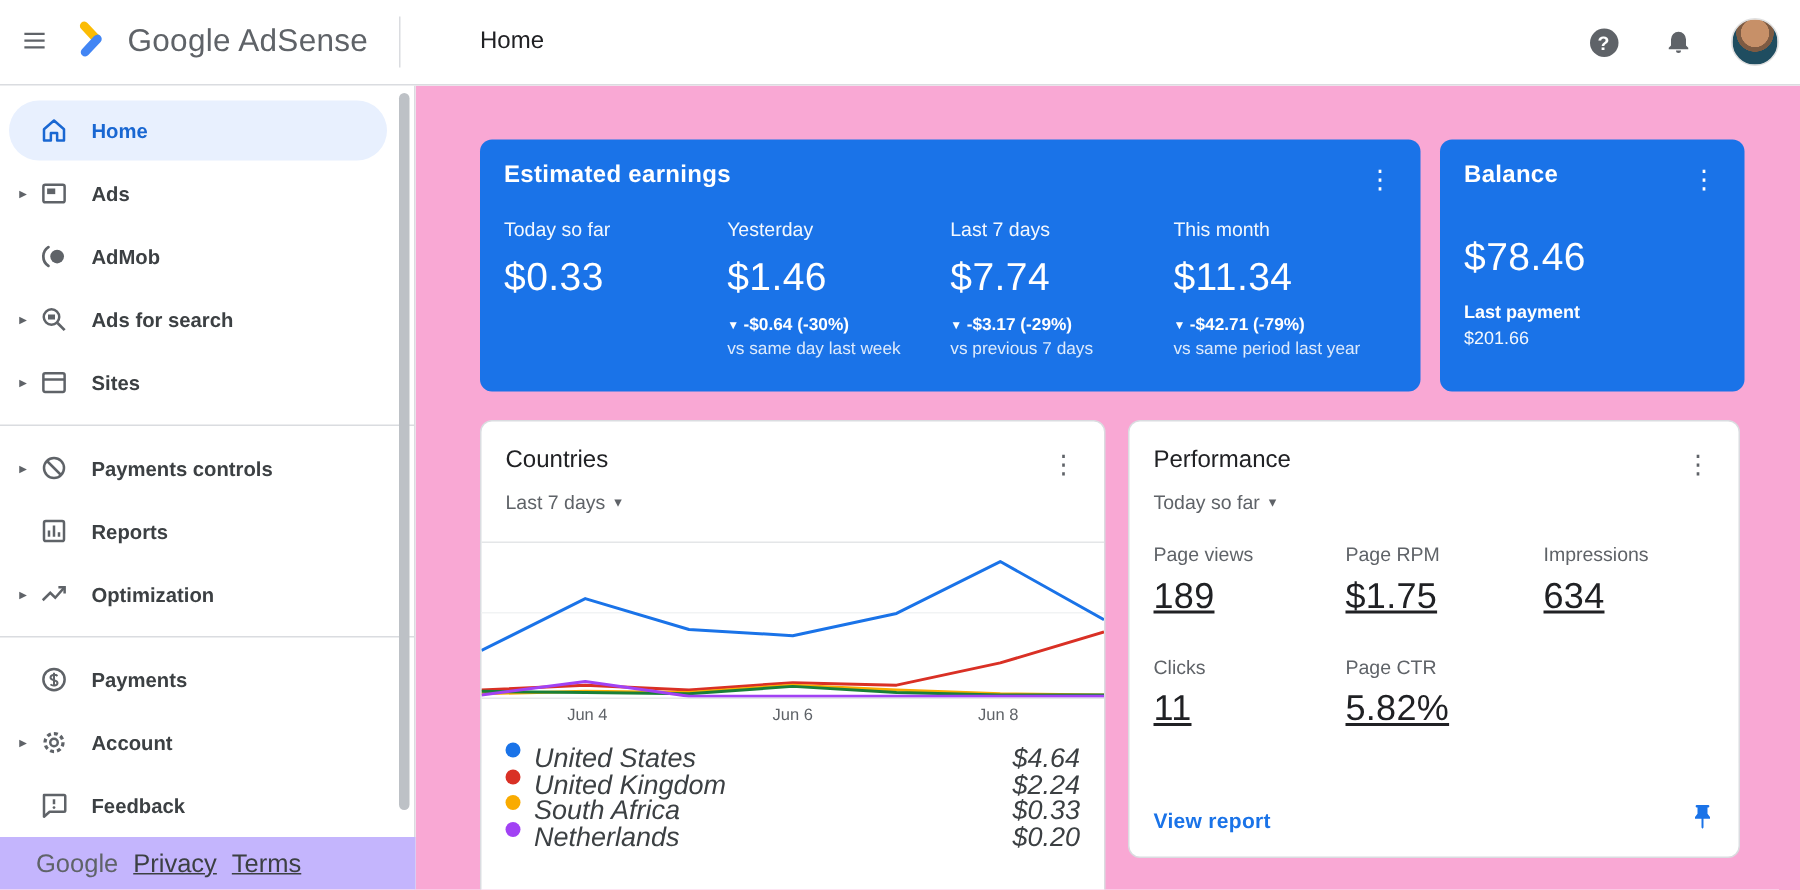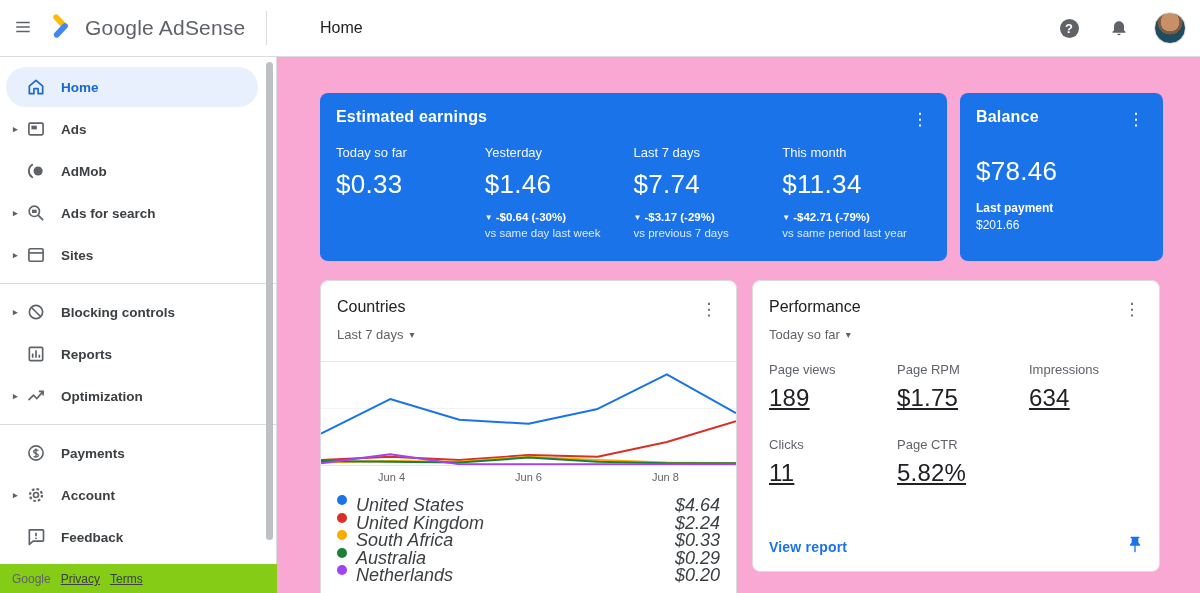--- a/index.html
+++ b/index.html
@@ -52,22 +52,22 @@
   .nav-item .nav-icon { width: 20px; height: 20px; margin-right: 15px; color: #5f6368; flex: 0 0 auto; }
   .nav-item .nav-icon svg { width: 20px; height: 20px; display: block; }
   .nav-item.active { background: #e8f0fe; color: #1967d2; }
   .nav-item.active .nav-icon { color: #1967d2; }
   .nav-divider { border-top: 1px solid #dadce0; margin: 8px 0; }
   .sidebar-scrollbar {
     position: absolute; top: 5px; right: 3px; width: 7px; height: 478px;
     background: #bdc1c6; border-radius: 4px; cursor: pointer;
   }
   .page-footer {
-    position: absolute; left: 0; bottom: 0; width: 277px; background: #84cc16;
-    padding: 8px 12px 7px; font-size: 12px; color: #5f6368; z-index: 6;
+    position: absolute; left: 0; bottom: 0; width: 277px; background: #c4b5fd;
+    padding: 8px 24px 7px; font-size: 17px; color: #5f6368; z-index: 6;
   }
   .page-footer a { color: #3c4043; text-decoration: underline; margin-left: 10px; cursor: pointer; }
   
   .main { position: absolute; left: 277px; top: 57px; right: 0; bottom: 0; background: #f9a8d4; }
   .card { position: absolute; border-radius: 8px; }
   .blue-card { background: #1a73e8; color: #fff; padding: 15px 16px; }
   .white-card { background: #fff; border: 1px solid #dadce0; }
   .card-earnings { left: 43px; top: 36px; width: 627px; height: 168px; }
   .card-balance  { left: 683px; top: 36px; width: 203px; height: 168px; }
   .card-countries { left: 43px; top: 223px; width: 417px; height: 400px; }
@@ -221,21 +221,21 @@
     <div class="nav-divider"></div>
 
     <div class="nav-item">
       <span class="arrow">▸</span>
       <span class="nav-icon">
         <svg viewBox="0 0 24 24">
             <circle cx="12" cy="12" r="8" fill="none" stroke="currentColor" stroke-width="2"></circle>
             <path d="M6.6 6.6l10.8 10.8" stroke="currentColor" stroke-width="2"></path>
           </svg>
       </span>
-      <span>Blocking controls</span>
+      <span>Payments controls</span>
     </div>
 
     <div class="nav-item">
       <span class="arrow"></span>
       <span class="nav-icon">
         <svg viewBox="0 0 24 24">
             <rect x="4" y="4" width="16" height="16" rx="1.5" fill="none" stroke="currentColor" stroke-width="2"></rect>
             <path d="M8 16.5v-5M12 16.5v-9M16 16.5v-3.5" stroke="currentColor" stroke-width="2"></path>
           </svg>
       </span>
@@ -381,25 +381,20 @@
         <span class="legend-dot" style="background: rgb(217, 48, 37);"></span>
         <span>United Kingdom</span>
         <span class="legend-total">$2.24</span>
       </div>
       <div class="legend-row">
         <span class="legend-dot" style="background: rgb(249, 171, 0);"></span>
         <span>South Africa</span>
         <span class="legend-total">$0.33</span>
       </div>
       <div class="legend-row">
-        <span class="legend-dot" style="background: rgb(24, 128, 56);"></span>
-        <span>Australia</span>
-        <span class="legend-total">$0.29</span>
-      </div>
-      <div class="legend-row">
         <span class="legend-dot" style="background: rgb(161, 66, 244);"></span>
         <span>Netherlands</span>
         <span class="legend-total">$0.20</span>
       </div>
     </div>
   </section>
 
   <section class="card white-card card-performance">
     <div class="white-head">
       <div class="card-head">

